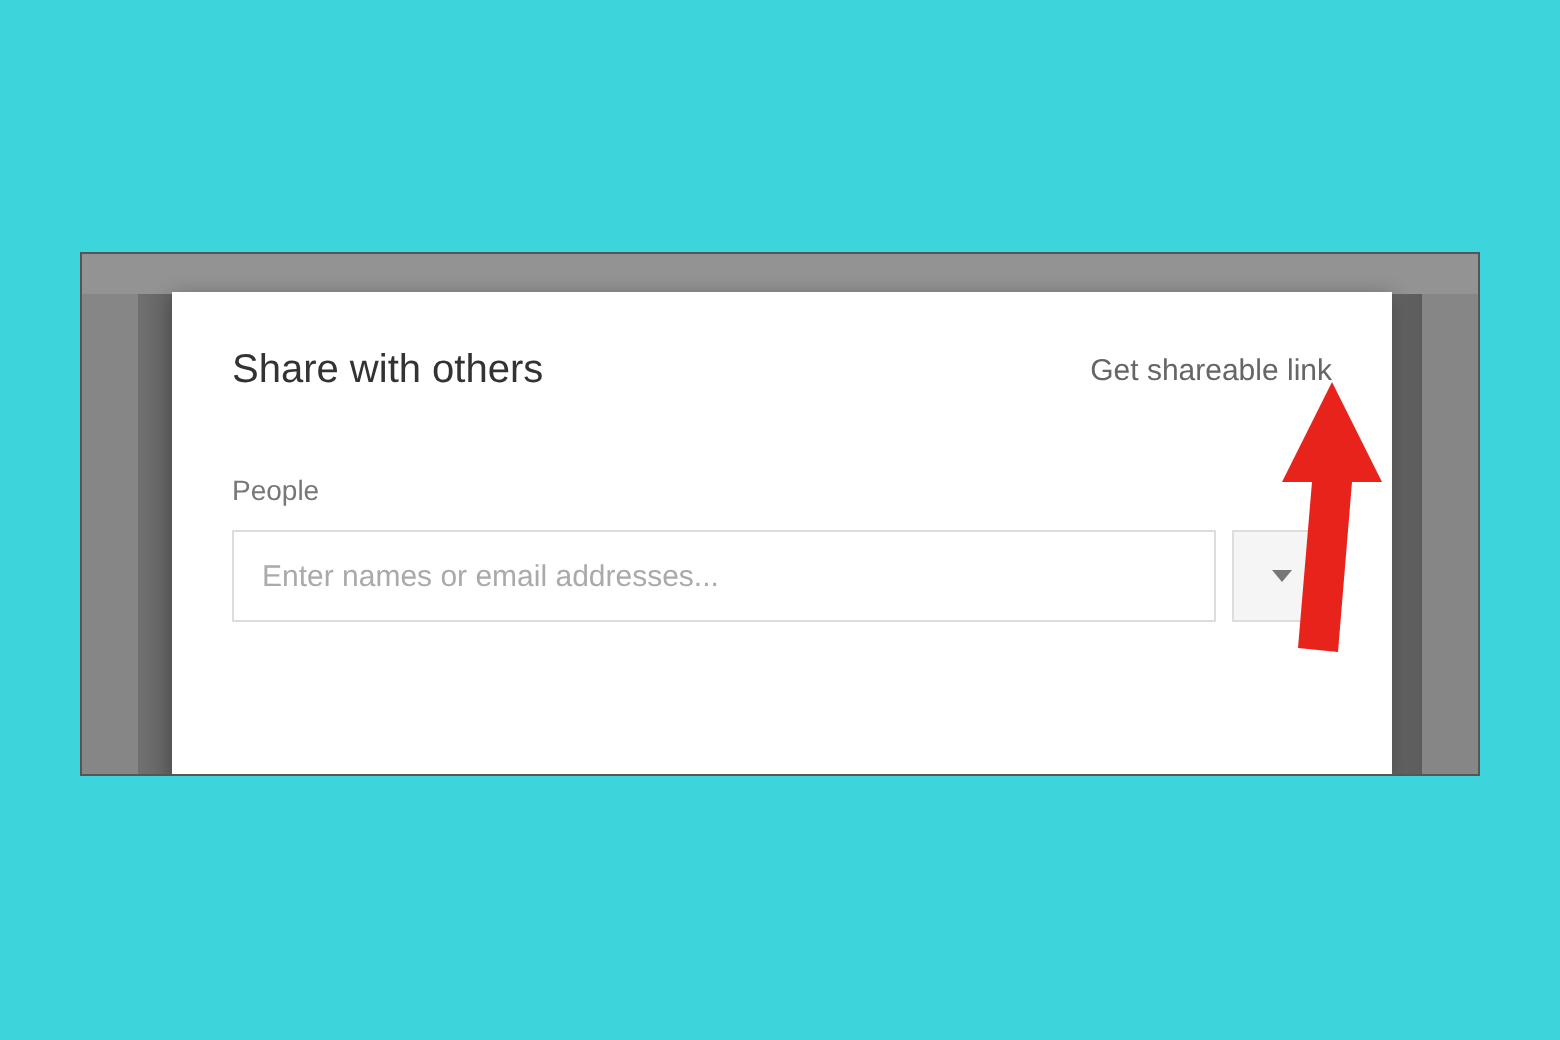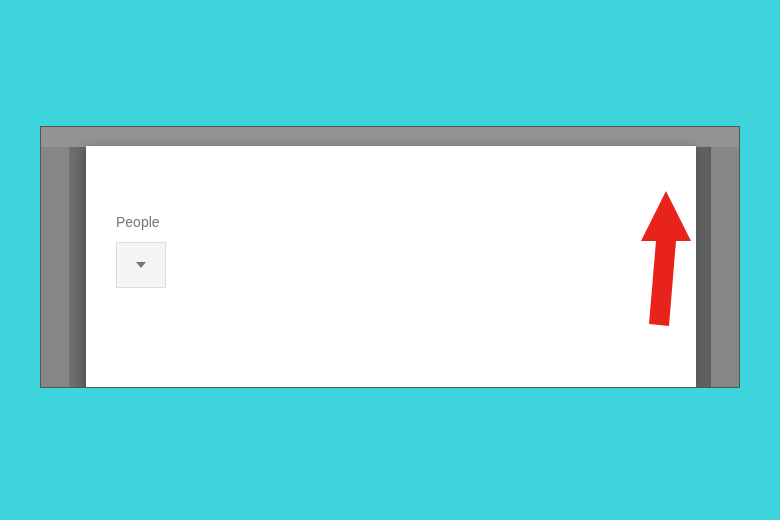--- a/index.html
+++ b/index.html
@@ -126,22 +126,27 @@
   </style>
 </head>
 <body>
 
 <div class="window-frame">
   <div class="bg-strip"></div>
   <div class="bg-content"></div>
   <div class="overlay"></div>
 
   <div class="dialog">
+    <div class="dialog-header">
+      <h2 class="dialog-title">Share with others</h2>
+      <span class="shareable-link">Get shareable link</span>
+    </div>
     <span class="people-label">People</span>
     <div class="input-row">
+      <input type="text" class="people-input" placeholder="Enter names or email addresses..." style="">
       <button class="dropdown-btn">
         <svg viewBox="0 0 10 6">
           <path d="M0 0 L5 6 L10 0 Z" fill="#777"></path>
         </svg>
       </button>
     </div>
 
     <div class="arrow-annotation">
       <svg width="70" height="140" viewBox="0 0 70 140">
         <path d="M 35 0 L 60 50 L 45 50 L 38 135 L 18 133 L 25 50 L 10 50 Z" fill="#e8231c"></path>

